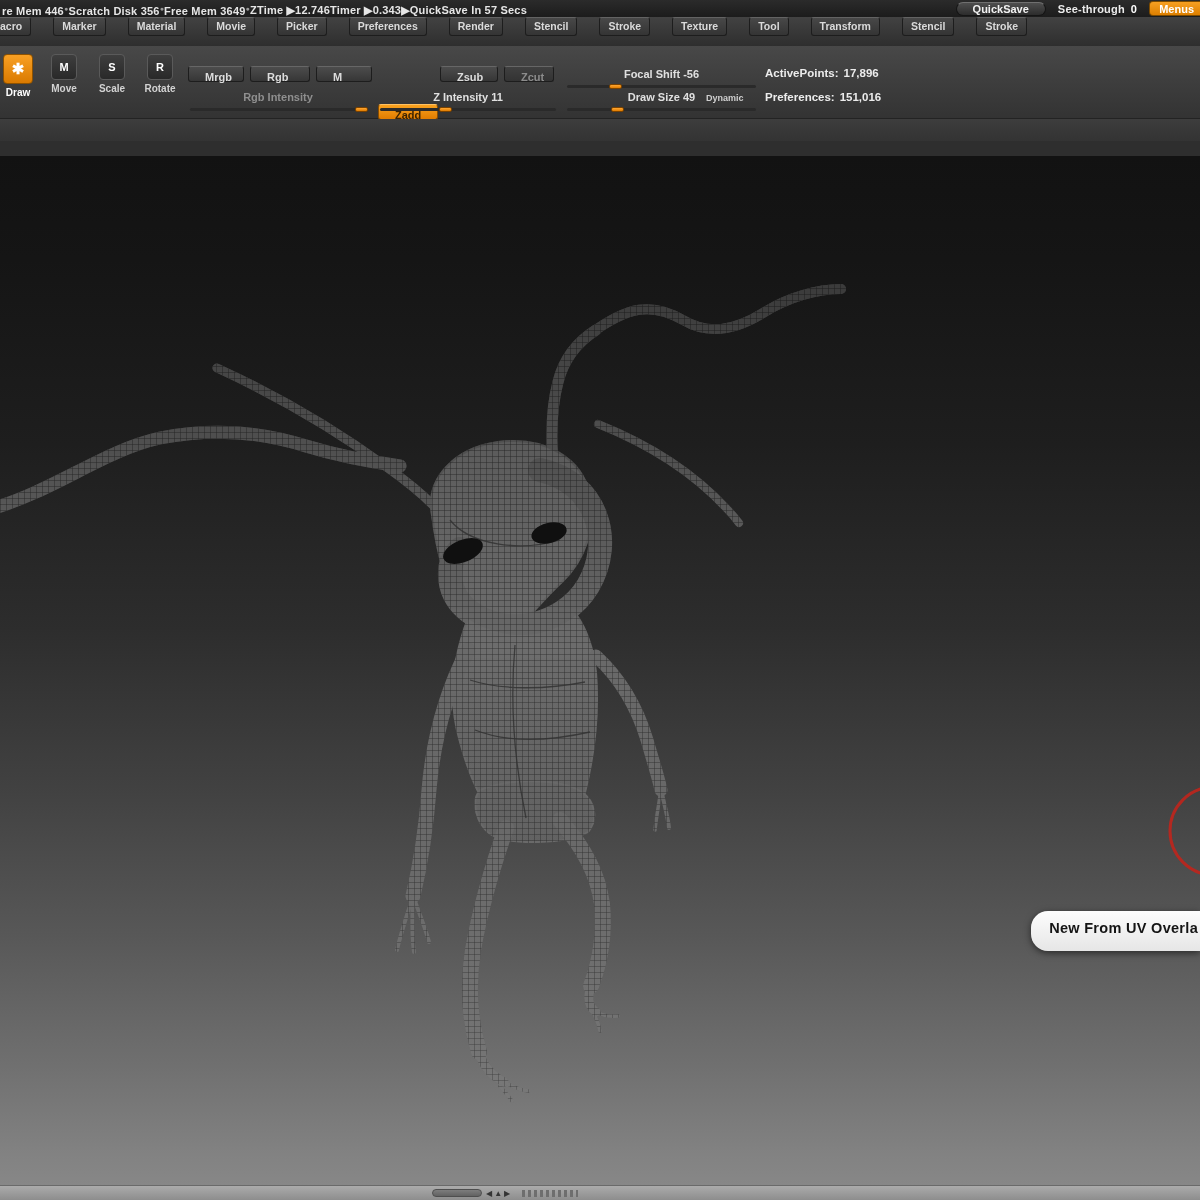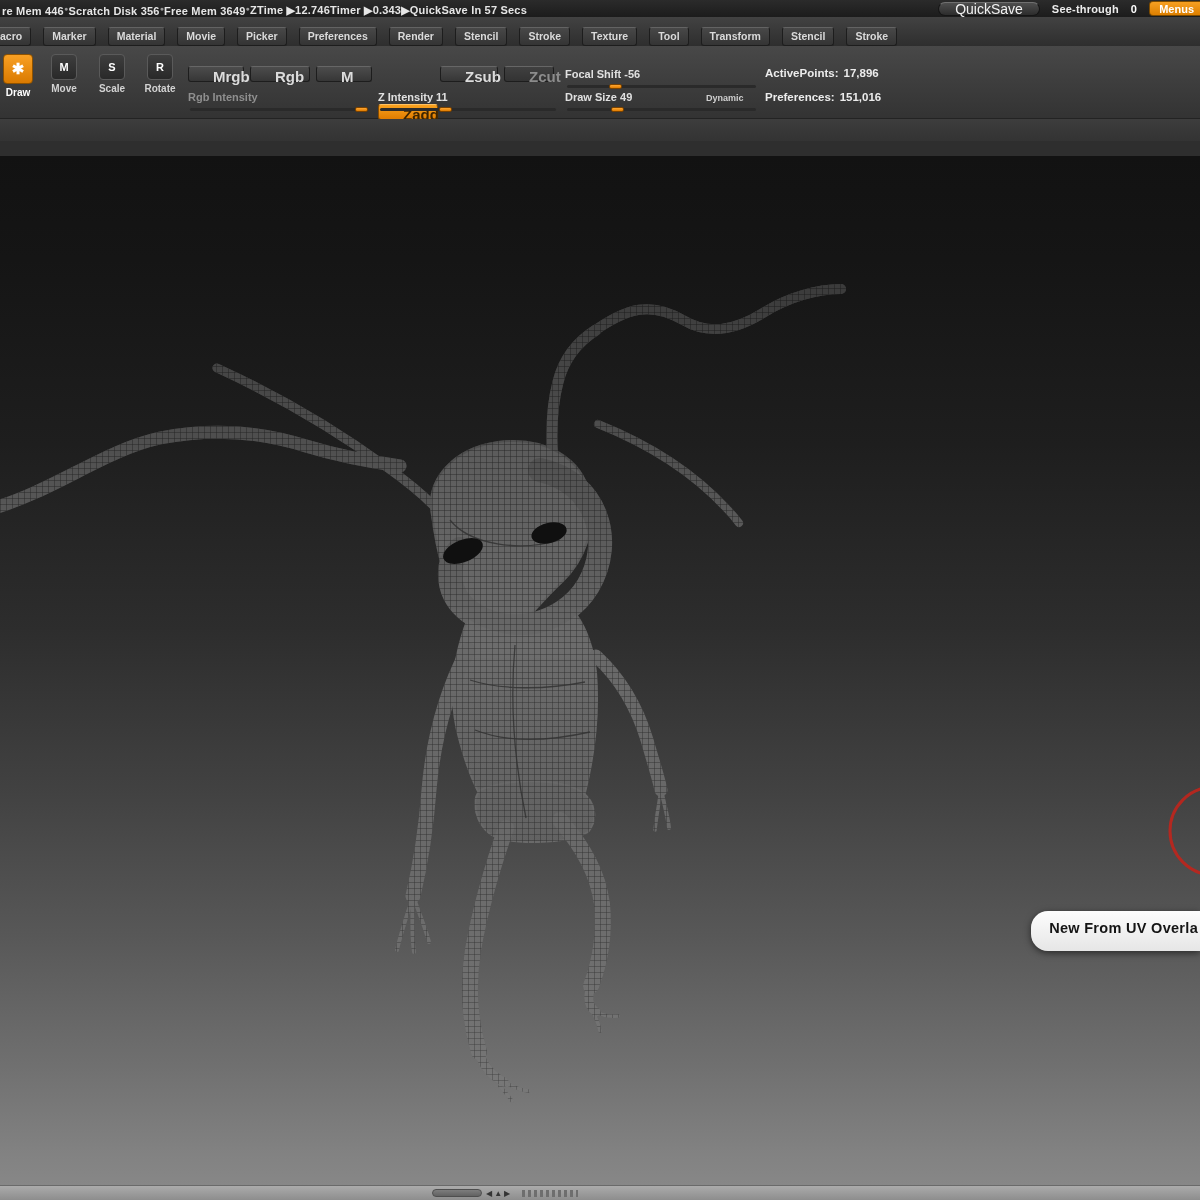--- a/index.html
+++ b/index.html
@@ -16,35 +16,35 @@
     border-bottom:1px solid #111;
     color:#e6e6e6;font-size:11px;font-weight:700;letter-spacing:.2px;
     display:flex;align-items:center;padding-left:2px;white-space:nowrap;
   }
   .sb-left{display:flex;align-items:flex-end;gap:0;}
   .sb-bullet{color:#9a9a9a;font-size:7px;line-height:17px;}
   .sb-right{position:absolute;right:0;top:0;height:17px;display:flex;align-items:center;gap:12px;}
   .qs-btn{
     background:linear-gradient(#4e4e4e,#2c2c2c);
     border:1px solid #151515;border-top-color:#707070;border-radius:8px;
-    color:#f2f2f2;font-size:14px;font-weight:400;padding:0 16px;height:14px;line-height:13px;
-  }
-  .seethrough{display:flex;align-items:center;gap:12px;color:#ececec;}
+    color:#f2f2f2;font-size:11px;font-weight:700;padding:0 16px;height:14px;line-height:13px;
+  }
+  .seethrough{display:flex;align-items:center;gap:6px;color:#ececec;}
   .seethrough .val{color:#fff;}
   .menus-btn{
     background:linear-gradient(#f7a022,#dd7f00);
     border:1px solid #7d4b00;border-right:none;border-radius:4px 0 0 4px;
     color:#fff;font-size:11px;font-weight:700;padding:0 6px 0 9px;height:15px;line-height:14px;
   }
   
   .menubar{
     position:absolute;top:17px;left:0;right:0;height:29px;
     background:linear-gradient(#424242,#2e2e2e);
     border-bottom:1px solid #191919;
-    display:flex;align-items:flex-end;gap:12px;
+    display:flex;align-items:flex-start;gap:22px;
   }
   .menu-btn{
     background:linear-gradient(#484848,#343434);
     border:1px solid #1d1d1d;border-top-color:#636363;border-radius:3px;
     color:#dadada;font-size:10.5px;font-weight:700;padding:3px 8px;line-height:11px;
   }
   .menu-btn.cut{margin-left:-9px;}
   
   .toolbar{
     position:absolute;top:46px;left:0;right:0;height:72px;
@@ -61,30 +61,30 @@
   .tool-icon.draw-icon{
     width:28px;height:28px;line-height:28px;font-size:15px;
     background:linear-gradient(#f8a024,#da7a00);border-color:#8e5200;
   }
   .tool-label{font-size:10px;font-weight:700;color:#d2d2d2;margin-top:3px;}
   .tool.active .tool-label{color:#fff;}
   .tb-btn{
     position:absolute;top:20px;height:16px;line-height:18px;
     background:linear-gradient(#4c4c4c,#363636);
     border:1px solid #1d1d1d;border-top-color:#666;border-radius:3px;
-    color:#dcdcdc;font-size:15px;font-weight:700;text-align:left;padding-left:24px;
+    color:#dcdcdc;font-size:11px;font-weight:700;text-align:left;padding-left:16px;
     box-sizing:border-box;
   }
   .tb-btn.active{
     background:linear-gradient(#f9a21f,#e07c00);
     border-color:#8a4d00;border-top-color:#ffc061;color:#3d2400;margin-top:38px;
   }
   .tb-btn.disabled{color:#8c8c8c;background:linear-gradient(#404040,#333);}
   .slider{
-    position:absolute;height:17px;line-height:17px;
+    position:absolute;height:17px;line-height:17px;text-align:center;
     color:#e0e0e0;font-size:11px;font-weight:700;
   }
   .slider::after{
     content:"";position:absolute;left:2px;right:2px;bottom:-5px;height:3px;
     background:#2a2a2a;border-radius:2px;
   }
   .slider .handle{
     position:absolute;bottom:-6px;width:13px;height:5px;z-index:2;
     background:linear-gradient(#ffa733,#e07c00);
     border:1px solid #7a4200;border-radius:2px;box-sizing:border-box;

